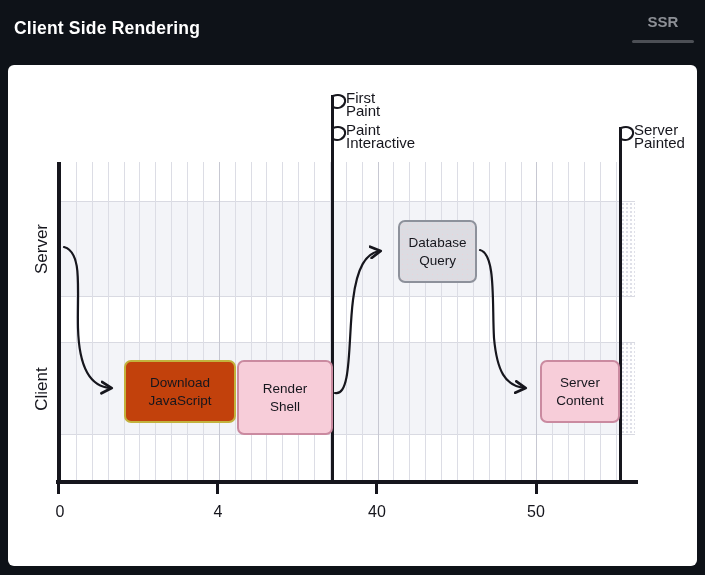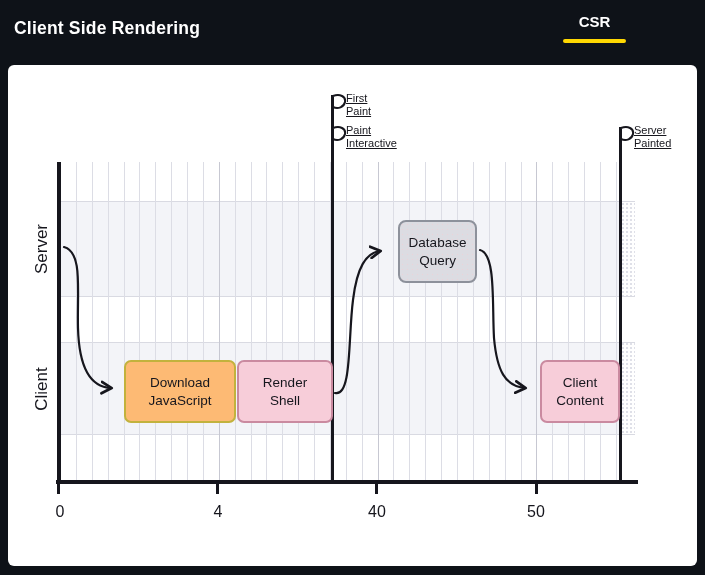--- a/index.html
+++ b/index.html
@@ -41,53 +41,52 @@
   .hgrid{position:absolute;left:60px;width:575px;height:1px;background:#d9dae2;}
   .vgrid{position:absolute;top:162px;height:318px;width:1px;background:#dcdde5;}
   .vgrid.major{background:#c7c8d2;}
   .yaxis{position:absolute;left:57px;top:162px;width:4px;height:320px;background:#16161d;}
   .xaxis{position:absolute;left:56px;top:480px;width:582px;height:4px;background:#16161d;}
   .marker-line{position:absolute;width:3px;background:#16161d;}
   .marker-1{left:331px;top:95px;height:387px;}
   .marker-2{left:619px;top:127px;height:355px;}
   .flag{position:absolute;width:18px;height:18px;}
   .flag-label{
-    position:absolute;font-size:11px;line-height:12.5px;color:#16161d;
+    position:absolute;font-size:15px;line-height:12.5px;color:#16161d;
     font-weight:500;
-    text-decoration:underline;
   }
   .lane-label{
     position:absolute;color:#16161d;font-size:17px;font-weight:500;
     transform:translate(-50%,-50%) rotate(-90deg);white-space:nowrap;
   }
   .tick{position:absolute;top:481px;width:3px;height:13px;background:#16161d;}
   .tick-label{
     position:absolute;top:503px;width:40px;text-align:center;
     color:#16161d;font-size:16px;font-weight:500;
   }
   .box{
     position:absolute;display:flex;align-items:center;justify-content:center;
     text-align:center;font-size:13.5px;line-height:1.32;color:#16161d;
     border-radius:7px;border:2px solid;padding:0 10px;box-sizing:border-box;
     font-weight:500;
   }
-  .box-yellow{background:#fdba74;border-color:#c2b23d;}
+  .box-yellow{background:#c2410c;border-color:#c2b23d;}
   .box-pink{background:#f7cdd9;border-color:#ca8aa0;}
   .box-gray{background:#dcdce2;border-color:#8d919b;
     background-image:radial-gradient(#ecd2d8 0.9px, rgba(0,0,0,0) 1px);
-    background-size:5px 5px;border-radius:8px;}
+    background-size:5px 5px;}
   .arrows{position:absolute;left:0;top:0;pointer-events:none;}
 </style>
 </head>
 <body>
 
 <div class="header">
   <div class="title">Client Side Rendering</div>
-  <div class="tab tab-csr">
-    <span class="tab-label">CSR</span>
+  <div class="tab tab-ssr">
+    <span class="tab-label">SSR</span>
     <span class="tab-underline"></span>
   </div>
 </div>
 
 <div class="card"></div>
 
 <div class="band band-server"></div>
 <div class="band band-client"></div>
 <div class="band-fade fade-server"></div>
 <div class="band-fade fade-client"></div>
@@ -154,28 +153,28 @@
   <path d="M2,2 C9,-0.5 15,2.5 14,8 C13,13 7,15.5 2,13 Z" fill="#ffffff" stroke="#16161d" stroke-width="2" stroke-linejoin="round"></path>
 </svg>
 
 <div class="flag-label" style="left:346px;top:92px;width:46px">First Paint</div>
 <div class="flag-label" style="left:346px;top:124px;width:62px">Paint Interactive</div>
 <div class="flag-label" style="left:634px;top:124px;width:52px">Server Painted</div>
 
 <div class="box box-yellow" style="left:124px;top:360px;width:112px;height:63px">
   <span>Download JavaScript</span>
 </div>
-<div class="box box-pink" style="left:237px;top:360px;width:96px;height:63px">
+<div class="box box-pink" style="left:237px;top:360px;width:96px;height:75px">
   <span>Render Shell</span>
 </div>
 <div class="box box-gray" style="left:398px;top:220px;width:79px;height:63px">
   <span>Database Query</span>
 </div>
 <div class="box box-pink" style="left:540px;top:360px;width:80px;height:63px">
-  <span>Client Content</span>
+  <span>Server Content</span>
 </div>
 
 <svg class="arrows" width="705" height="575" viewBox="0 0 705 575">
   <defs>
     <marker id="arrow" viewBox="0 0 10 10" refX="7.5" refY="5" markerWidth="6.5" markerHeight="6.5" orient="auto">
       <path d="M1,1 L8,5 L1,9" fill="none" stroke="#16161d" stroke-width="1.9" stroke-linecap="round" stroke-linejoin="round"></path>
     </marker>
   </defs>
   <path d="M 64,247 C 83,252 77,290 78,328 C 79,366 89,387 111,388" fill="none" stroke="#16161d" stroke-width="2.2" stroke-linecap="round" marker-end="url(#arrow)"></path>
   <path d="M 335,393 C 352,397 348,338 353,300 C 357,267 366,253 380,251" fill="none" stroke="#16161d" stroke-width="2.2" stroke-linecap="round" marker-end="url(#arrow)"></path>

